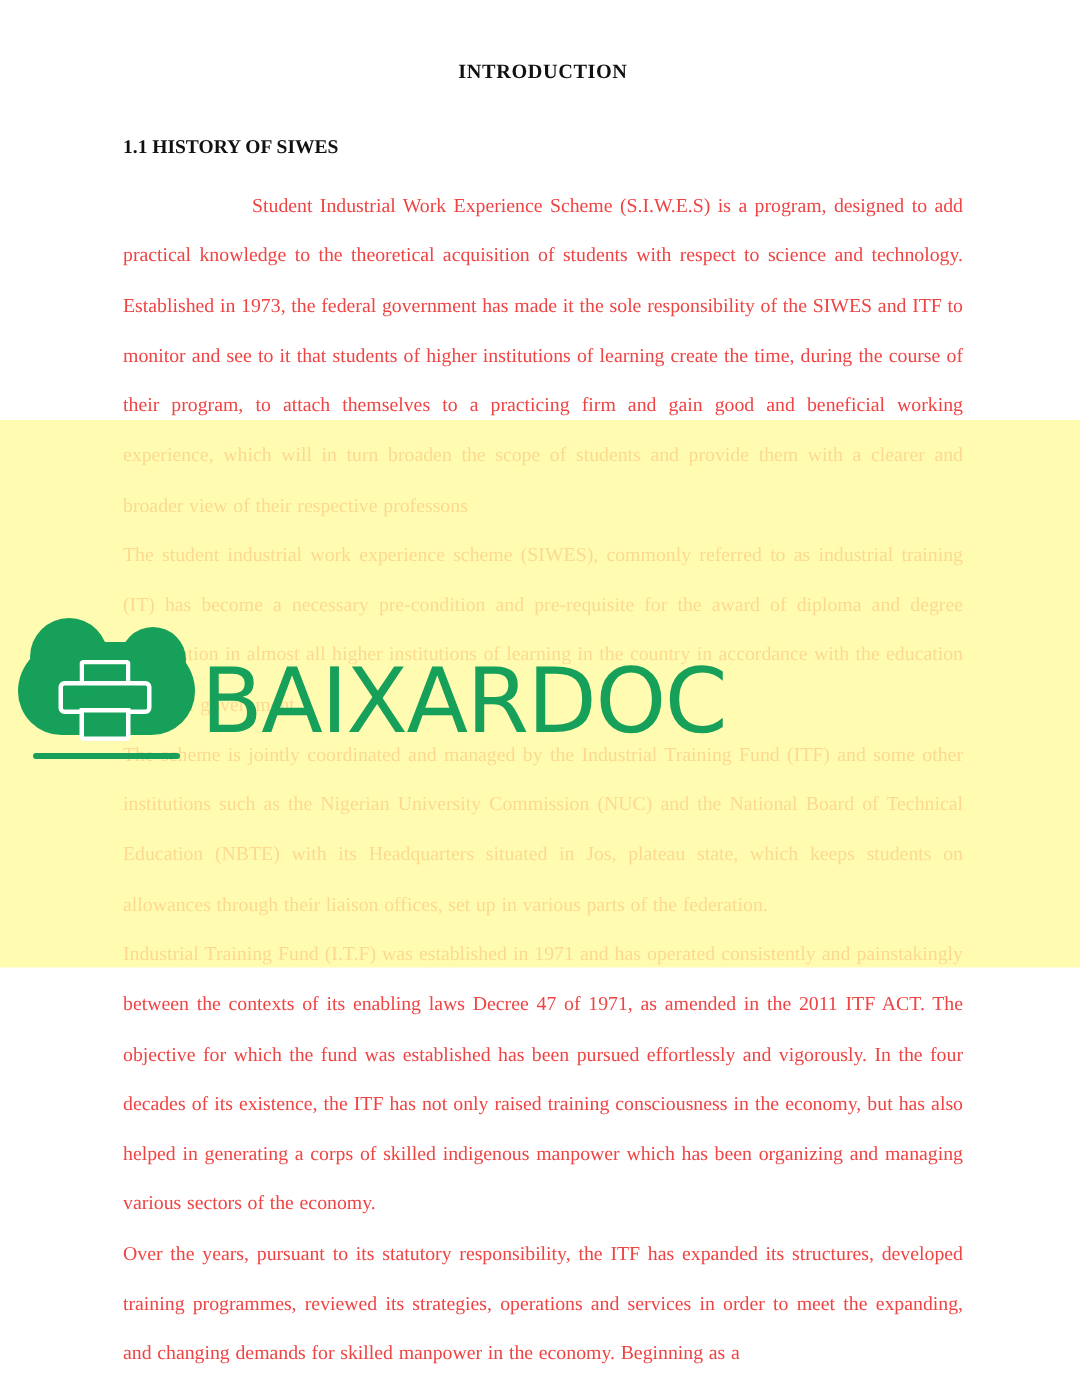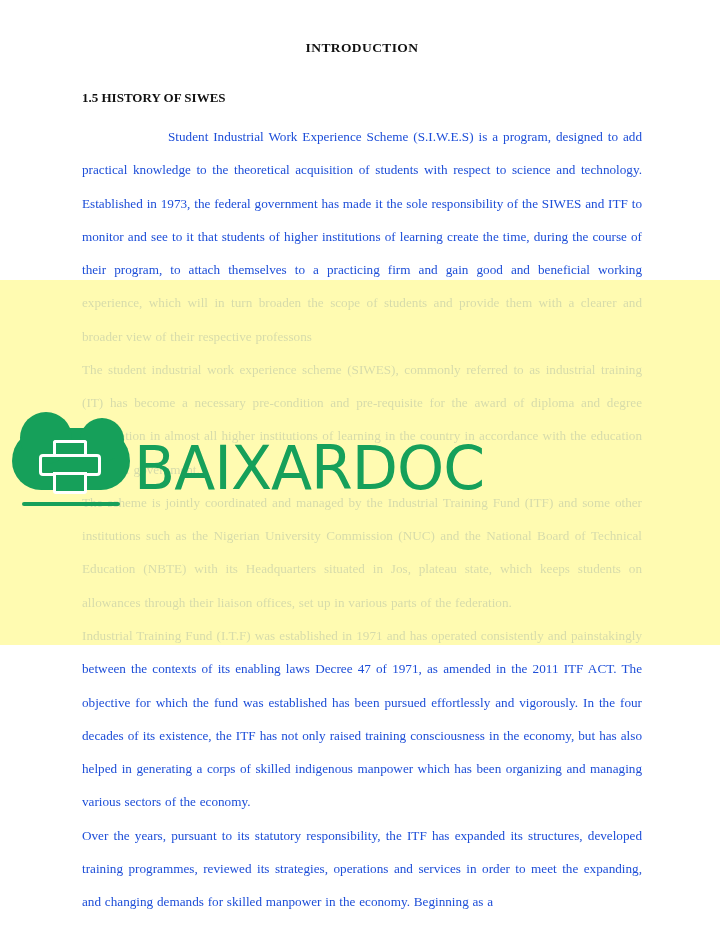--- a/index.html
+++ b/index.html
@@ -40,21 +40,21 @@
   }
   .section-heading {
     font-weight: bold;
     font-size: 13px;
     color: #111;
     margin: 34px 0 0 0;
   }
   .para {
     font-size: 13.2px;
     line-height: 2.52;
-    color: #1d4ed8;
+    color: #ef4444;
     text-align: justify;
     margin: 0;
     word-spacing: 0.5px;
   }
   .para.first {
     margin-top: 14px;
     text-indent: 86px;
   }
   .para + .para {
     margin-top: 0;
@@ -181,21 +181,21 @@
 </style>
 </head>
 <body>
 
 <div class="page">
 
   <div class="doc-body">
 
     <h1 class="doc-title">INTRODUCTION</h1>
 
-    <h2 class="section-heading">1.5 HISTORY OF SIWES</h2>
+    <h2 class="section-heading">1.1 HISTORY OF SIWES</h2>
 
     <p class="para first">Student Industrial Work Experience Scheme (S.I.W.E.S) is a program, designed to add practical knowledge to the theoretical acquisition of students with respect to science and technology. Established in 1973, the federal government has made it the sole responsibility of the SIWES and ITF to monitor and see to it that students of higher institutions of learning create the time, during the course of their program, to attach themselves to a practicing firm and gain good and beneficial working experience, which will in turn broaden the scope of students and provide them with a clearer and broader view of their respective professons</p>
     <p class="para">The student industrial work experience scheme (SIWES), commonly referred to as industrial training (IT) has become a necessary pre-condition and pre-requisite for the award of diploma and degree certification in almost all higher institutions of learning in the country in accordance with the education policy of government.</p>
     <p class="para">The scheme is jointly coordinated and managed by the Industrial Training Fund (ITF) and some other institutions such as the Nigerian University Commission (NUC) and the National Board of Technical Education (NBTE) with its Headquarters situated in Jos, plateau state, which keeps students on allowances through their liaison offices, set up in various parts of the federation.</p>
     <p class="para">Industrial Training Fund (I.T.F) was established in 1971 and has operated consistently and painstakingly between the contexts of its enabling laws Decree 47 of 1971, as amended in the 2011 ITF ACT. The objective for which the fund was established has been pursued effortlessly and vigorously. In the four decades of its existence, the ITF has not only raised training consciousness in the economy, but has also helped in generating a corps of skilled indigenous manpower which has been organizing and managing various sectors of the economy.</p>
     <p class="para">Over the years, pursuant to its statutory responsibility, the ITF has expanded its structures, developed training programmes, reviewed its strategies, operations and services in order to meet the expanding, and changing demands for skilled manpower in the economy. Beginning as a</p>
 
   </div>
 
   <div class="highlight-band"></div>

